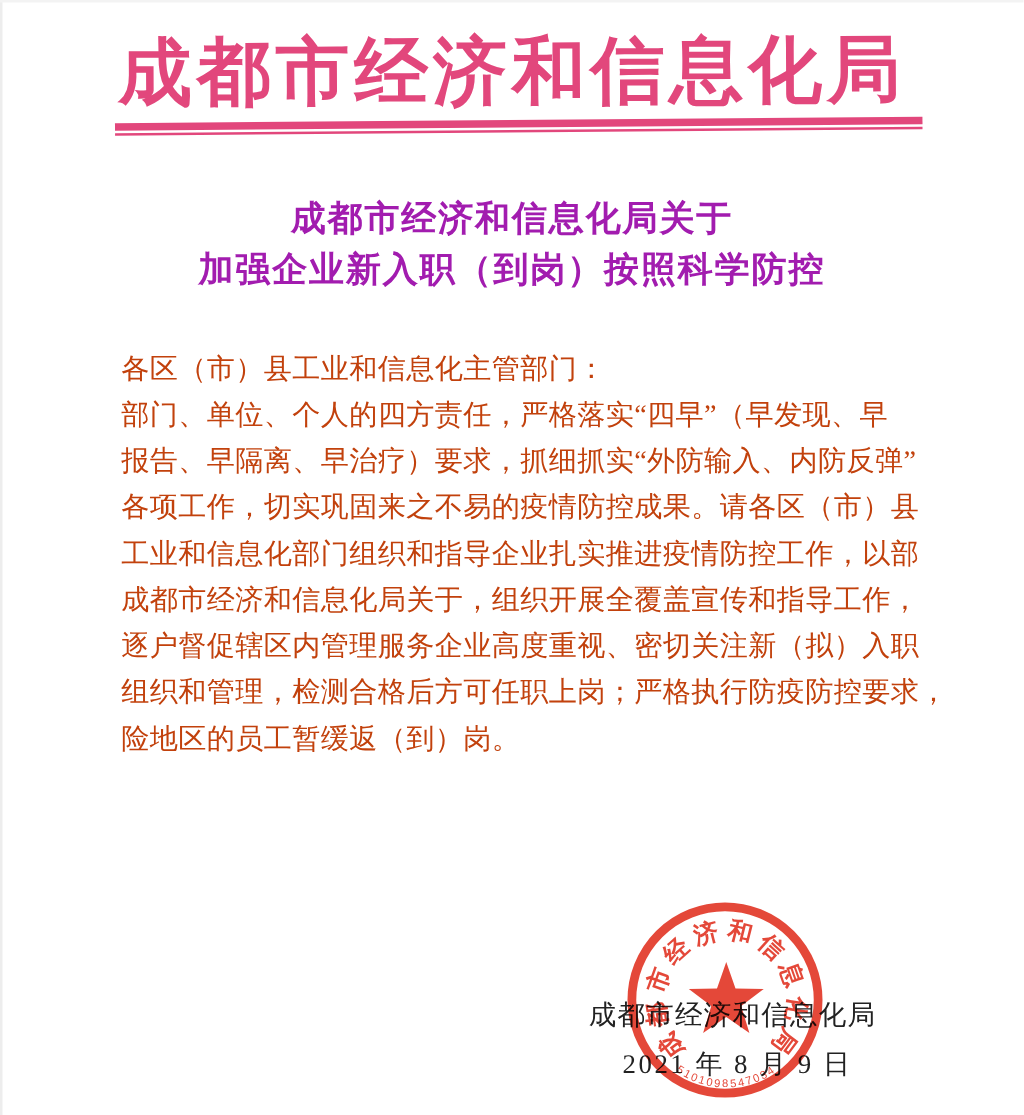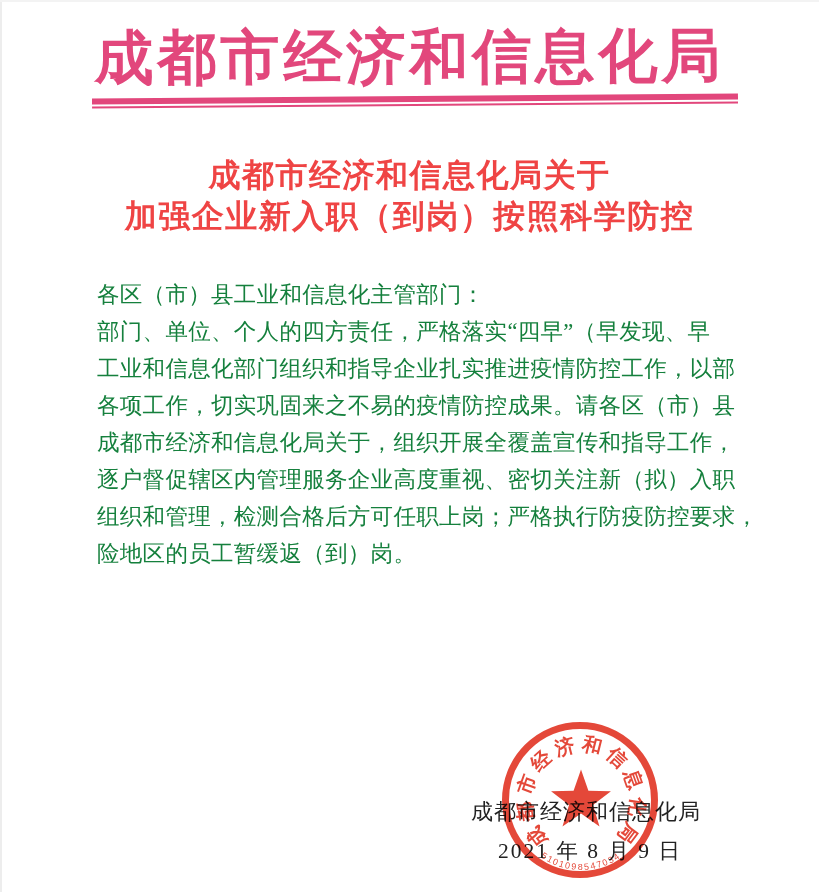--- a/index.html
+++ b/index.html
@@ -27,30 +27,30 @@
   .rule-wrap{
     position:absolute;left:92px;top:96px;width:646px;
     transform:rotate(-0.45deg);
   }
   .rule-thick{height:6px;background:#e2477c;}
   .rule-thin{margin-top:2px;height:2px;background:#e2477c;}
 
   
   .doc-title{
     position:absolute;left:0;top:155px;width:819px;
-    text-align:center;color:#ef4444;
+    text-align:center;color:#a21caf;
     font-weight:bold;
-    font-size:32px;line-height:41px;letter-spacing:1.5px;
+    font-size:28px;line-height:41px;letter-spacing:1.5px;
     white-space:nowrap;
   }
 
   
   .body-text{
     position:absolute;left:97px;top:276px;width:640px;
-    color:#15803d;
+    color:#c2410c;
     font-size:22.5px;line-height:37px;letter-spacing:0.3px;
     white-space:nowrap;
   }
 
   
   .sig-agency{
     position:absolute;left:471px;top:797px;
     color:#222;font-size:22px;letter-spacing:1px;white-space:nowrap;
   }
   .sig-date{
@@ -87,22 +87,23 @@
 </div>
 
 <div class="doc-title">
   <div>成都市经济和信息化局关于</div>
   <div>加强企业新入职（到岗）按照科学防控</div>
 </div>
 
 <div class="body-text">
   <div>各区（市）县工业和信息化主管部门：</div>
   <div>部门、单位、个人的四方责任，严格落实“四早”（早发现、早</div>
+  <div>报告、早隔离、早治疗）要求，抓细抓实“外防输入、内防反弹”</div>
+  <div>各项工作，切实巩固来之不易的疫情防控成果。请各区（市）县</div>
   <div>工业和信息化部门组织和指导企业扎实推进疫情防控工作，以部</div>
-  <div>各项工作，切实巩固来之不易的疫情防控成果。请各区（市）县</div>
   <div>成都市经济和信息化局关于，组织开展全覆盖宣传和指导工作，</div>
   <div>逐户督促辖区内管理服务企业高度重视、密切关注新（拟）入职</div>
   <div>组织和管理，检测合格后方可任职上岗；严格执行防疫防控要求，</div>
   <div>险地区的员工暂缓返（到）岗。</div>
 </div>
 
 <div class="sig-agency">成都市经济和信息化局</div>
 <div class="sig-date">2021 年 8 月 9 日</div>
 
 <svg class="seal" viewBox="0 0 170 170" xmlns="http://www.w3.org/2000/svg">

